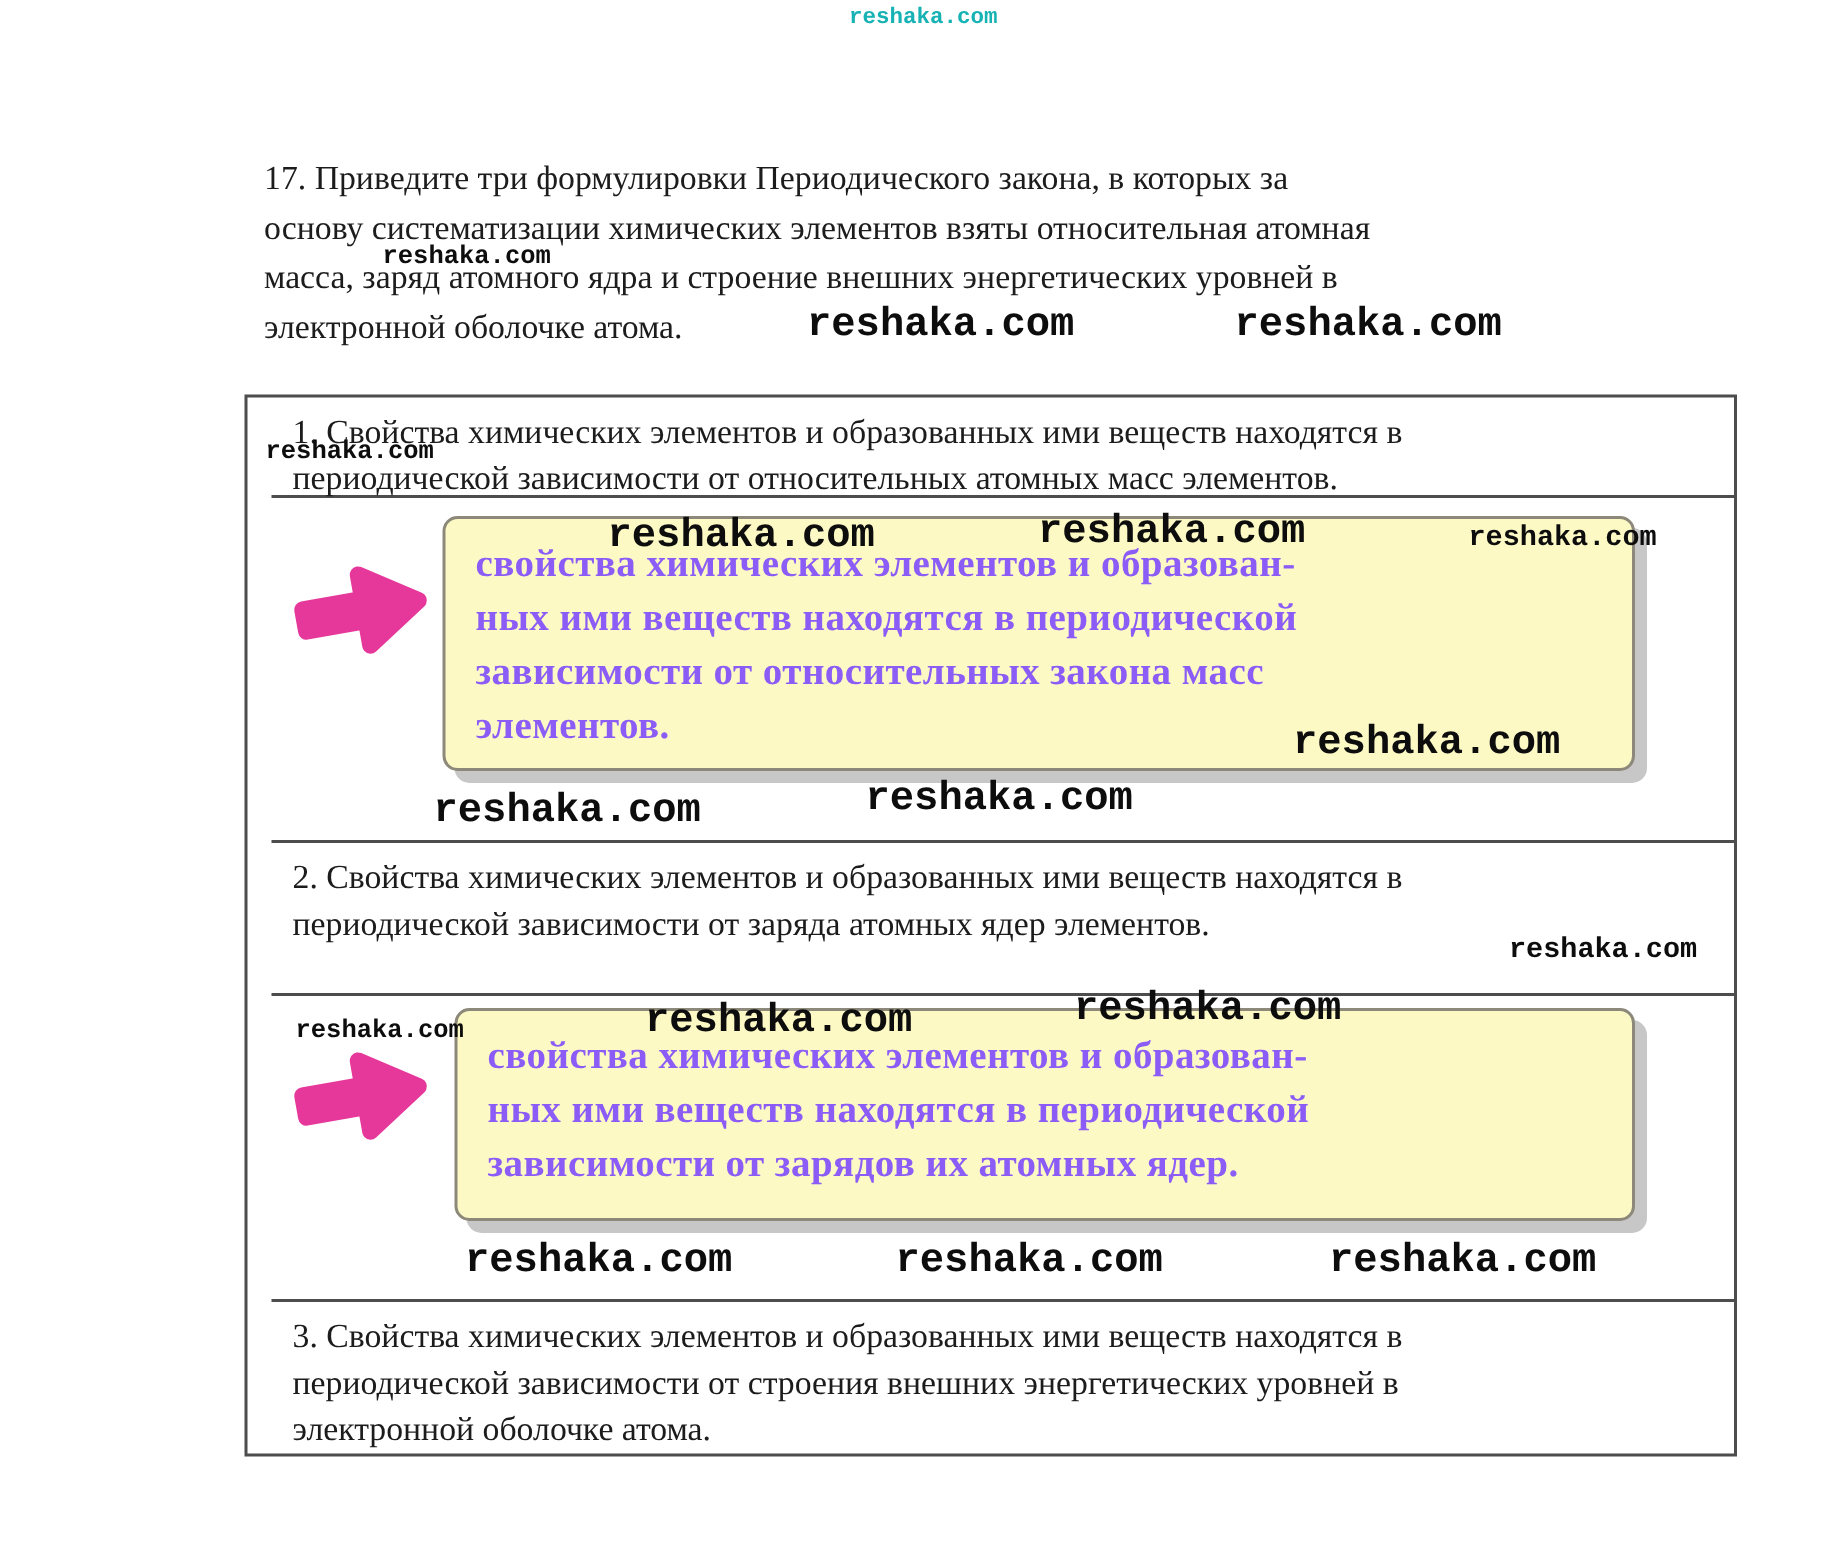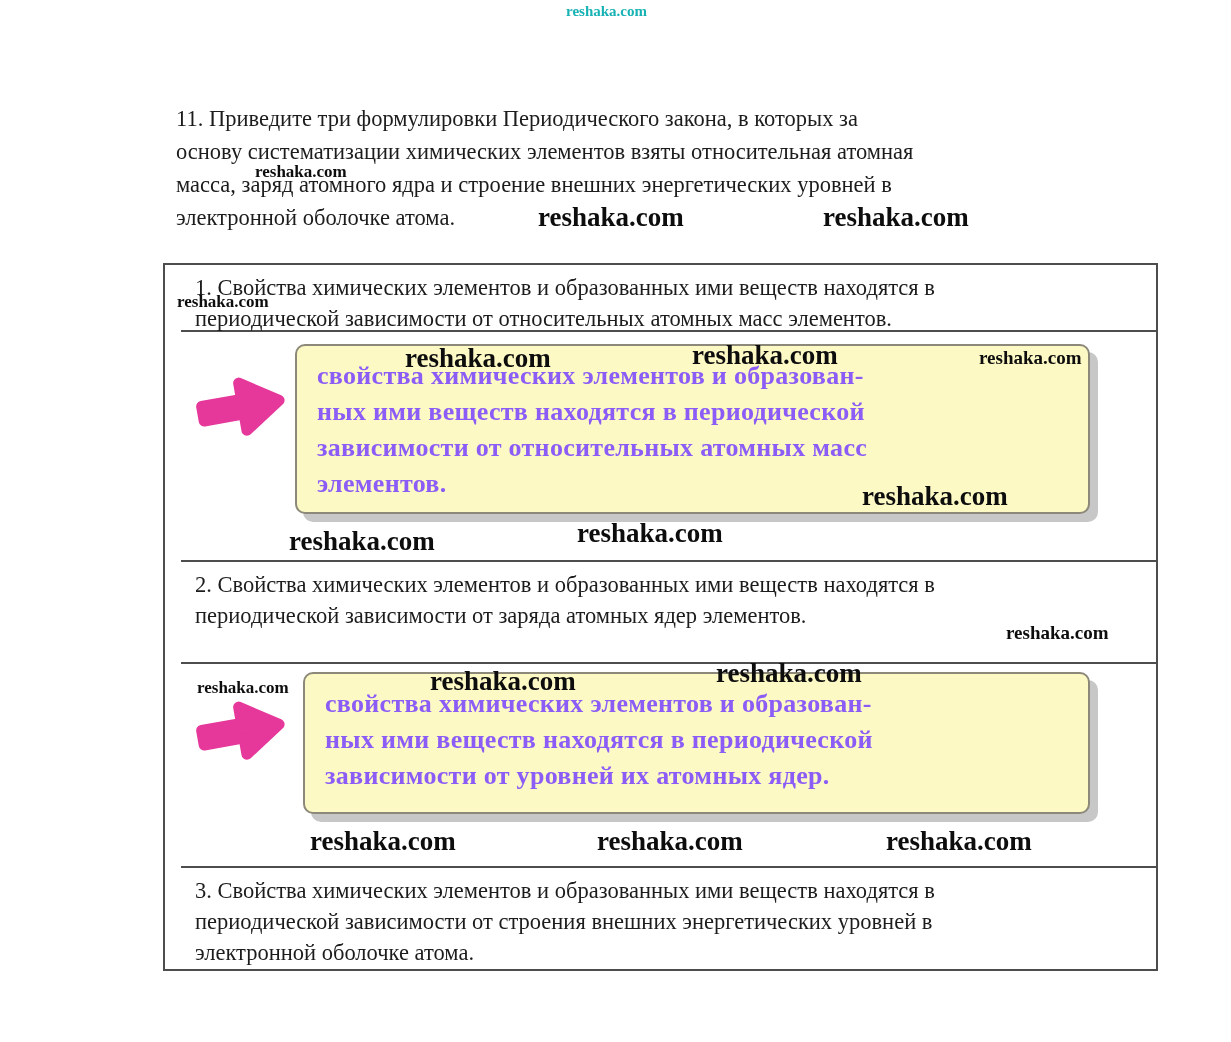--- a/index.html
+++ b/index.html
@@ -54,72 +54,72 @@
     letter-spacing:0.3px;
     padding:12px 20px;
   }
   .hl1 .hl-card { left:114px; top:12px; width:795px; height:170px; }
   .hl2 .hl-card { left:122px; top:8px; width:787px; height:142px; }
   .hl-card .line { display:block; }
 
   
   .wm {
     position:absolute; white-space:nowrap;
-    font-family:Liberation Serif, serif;
+    font-family:Liberation Mono, monospace;
     font-weight:bold; color:#0d0d0d; z-index:5;
   }
   .wm-lg { font-size:27px; }
   .wm-md { font-size:19px; }
   .wm-sm { font-size:17px; }
   .wm-teal { font-size:15px; color:#16b2b4; }
 </style>
 </head>
 <body>
 
 <div class="page">
 
   <div class="question">
-    <span class="line">11. Приведите три формулировки Периодического закона, в которых за</span>
+    <span class="line">17. Приведите три формулировки Периодического закона, в которых за</span>
     <span class="line">основу систематизации химических элементов взяты относительная атомная</span>
     <span class="line">масса, заряд атомного ядра и строение внешних энергетических уровней в</span>
     <span class="line">электронной оболочке атома.</span>
   </div>
 
   <div class="answer-box">
 
     <div class="sec-text sec1">
       <span class="line">1. Свойства химических элементов и образованных ими веществ находятся в</span>
       <span class="line">периодической зависимости от относительных атомных масс элементов.</span>
     </div>
 
     <div class="hl-region hl1">
       <svg class="arrow" viewBox="0 0 100 80">
         <polygon points="8,32 52,32 52,14 92,40 52,66 52,48 8,48" fill="#e6379b" stroke="#e6379b" stroke-width="12" stroke-linejoin="round"></polygon>
       </svg>
       <div class="hl-card">
         <span class="line">свойства химических элементов и образован-</span>
         <span class="line">ных ими веществ находятся в периодической</span>
-        <span class="line">зависимости от относительных атомных масс</span>
+        <span class="line">зависимости от относительных закона масс</span>
         <span class="line">элементов.</span>
       </div>
     </div>
 
     <div class="sec-text sec2">
       <span class="line">2. Свойства химических элементов и образованных ими веществ находятся в</span>
       <span class="line">периодической зависимости от заряда атомных ядер элементов.</span>
     </div>
 
     <div class="hl-region hl2">
       <svg class="arrow" viewBox="0 0 100 80">
         <polygon points="8,32 52,32 52,14 92,40 52,66 52,48 8,48" fill="#e6379b" stroke="#e6379b" stroke-width="12" stroke-linejoin="round"></polygon>
       </svg>
       <div class="hl-card">
         <span class="line">свойства химических элементов и образован-</span>
         <span class="line">ных ими веществ находятся в периодической</span>
-        <span class="line">зависимости от уровней их атомных ядер.</span>
+        <span class="line">зависимости от зарядов их атомных ядер.</span>
       </div>
     </div>
 
     <div class="sec-text sec3">
       <span class="line">3. Свойства химических элементов и образованных ими веществ находятся в</span>
       <span class="line">периодической зависимости от строения внешних энергетических уровней в</span>
       <span class="line">электронной оболочке атома.</span>
     </div>
 
   </div>

